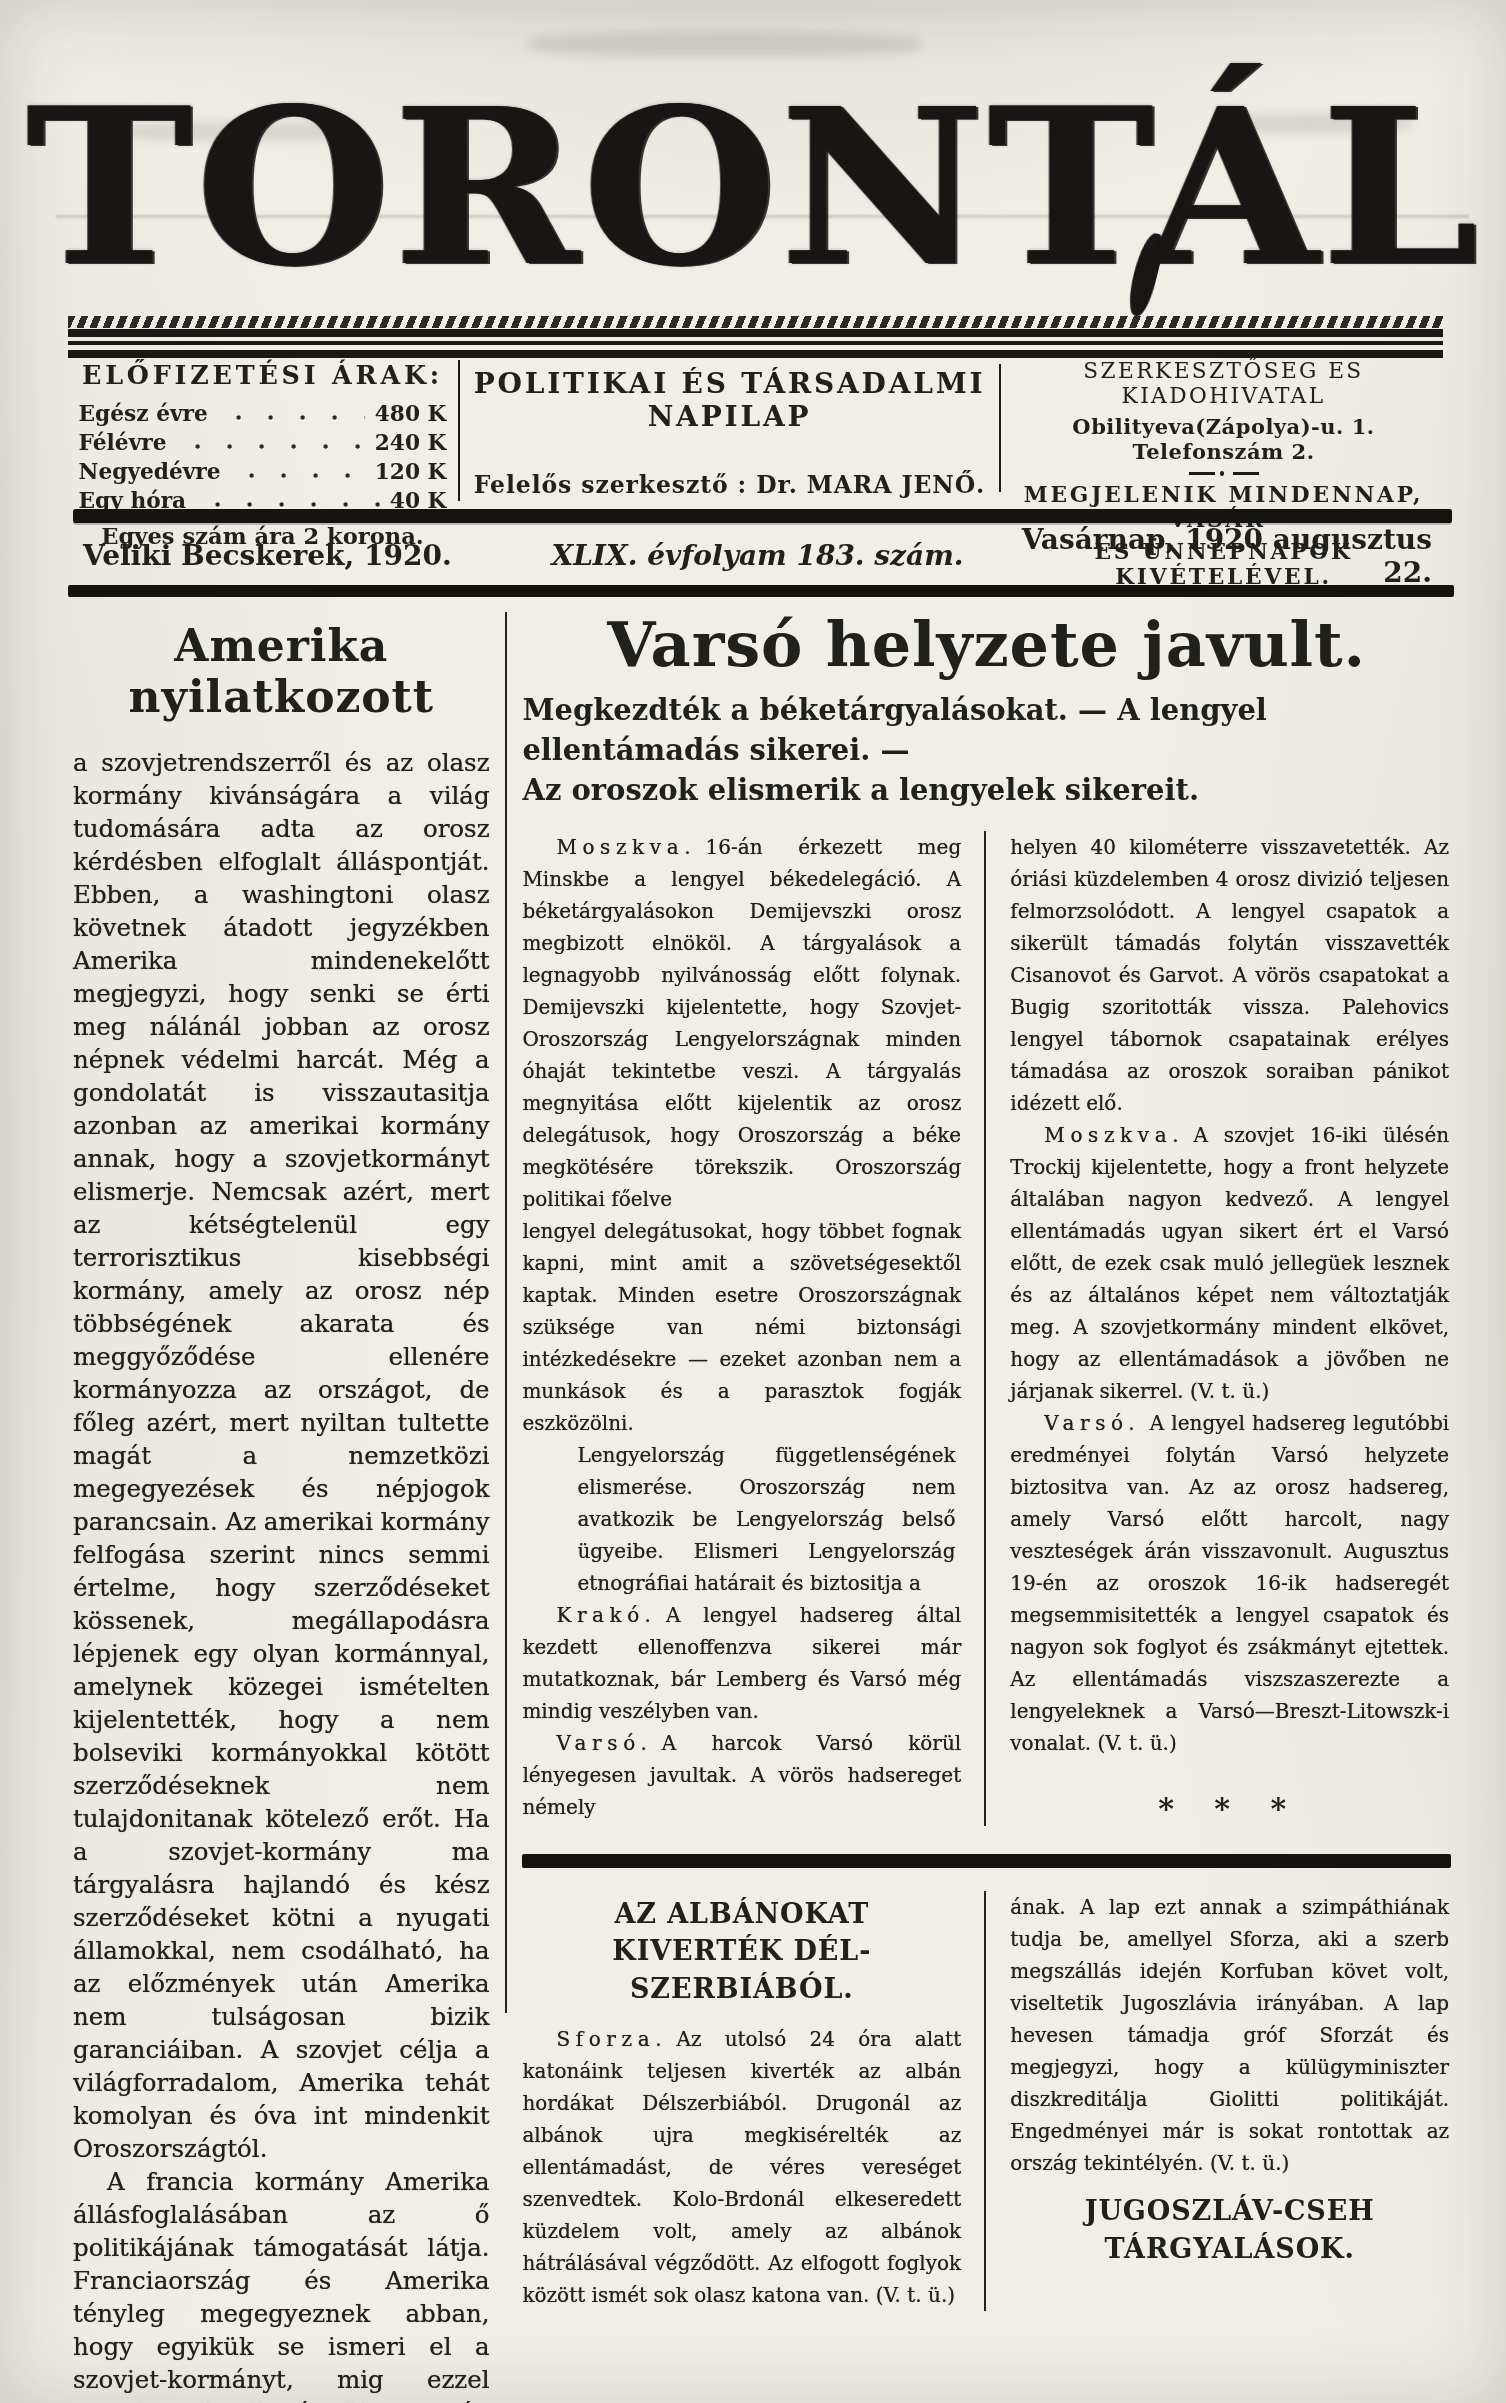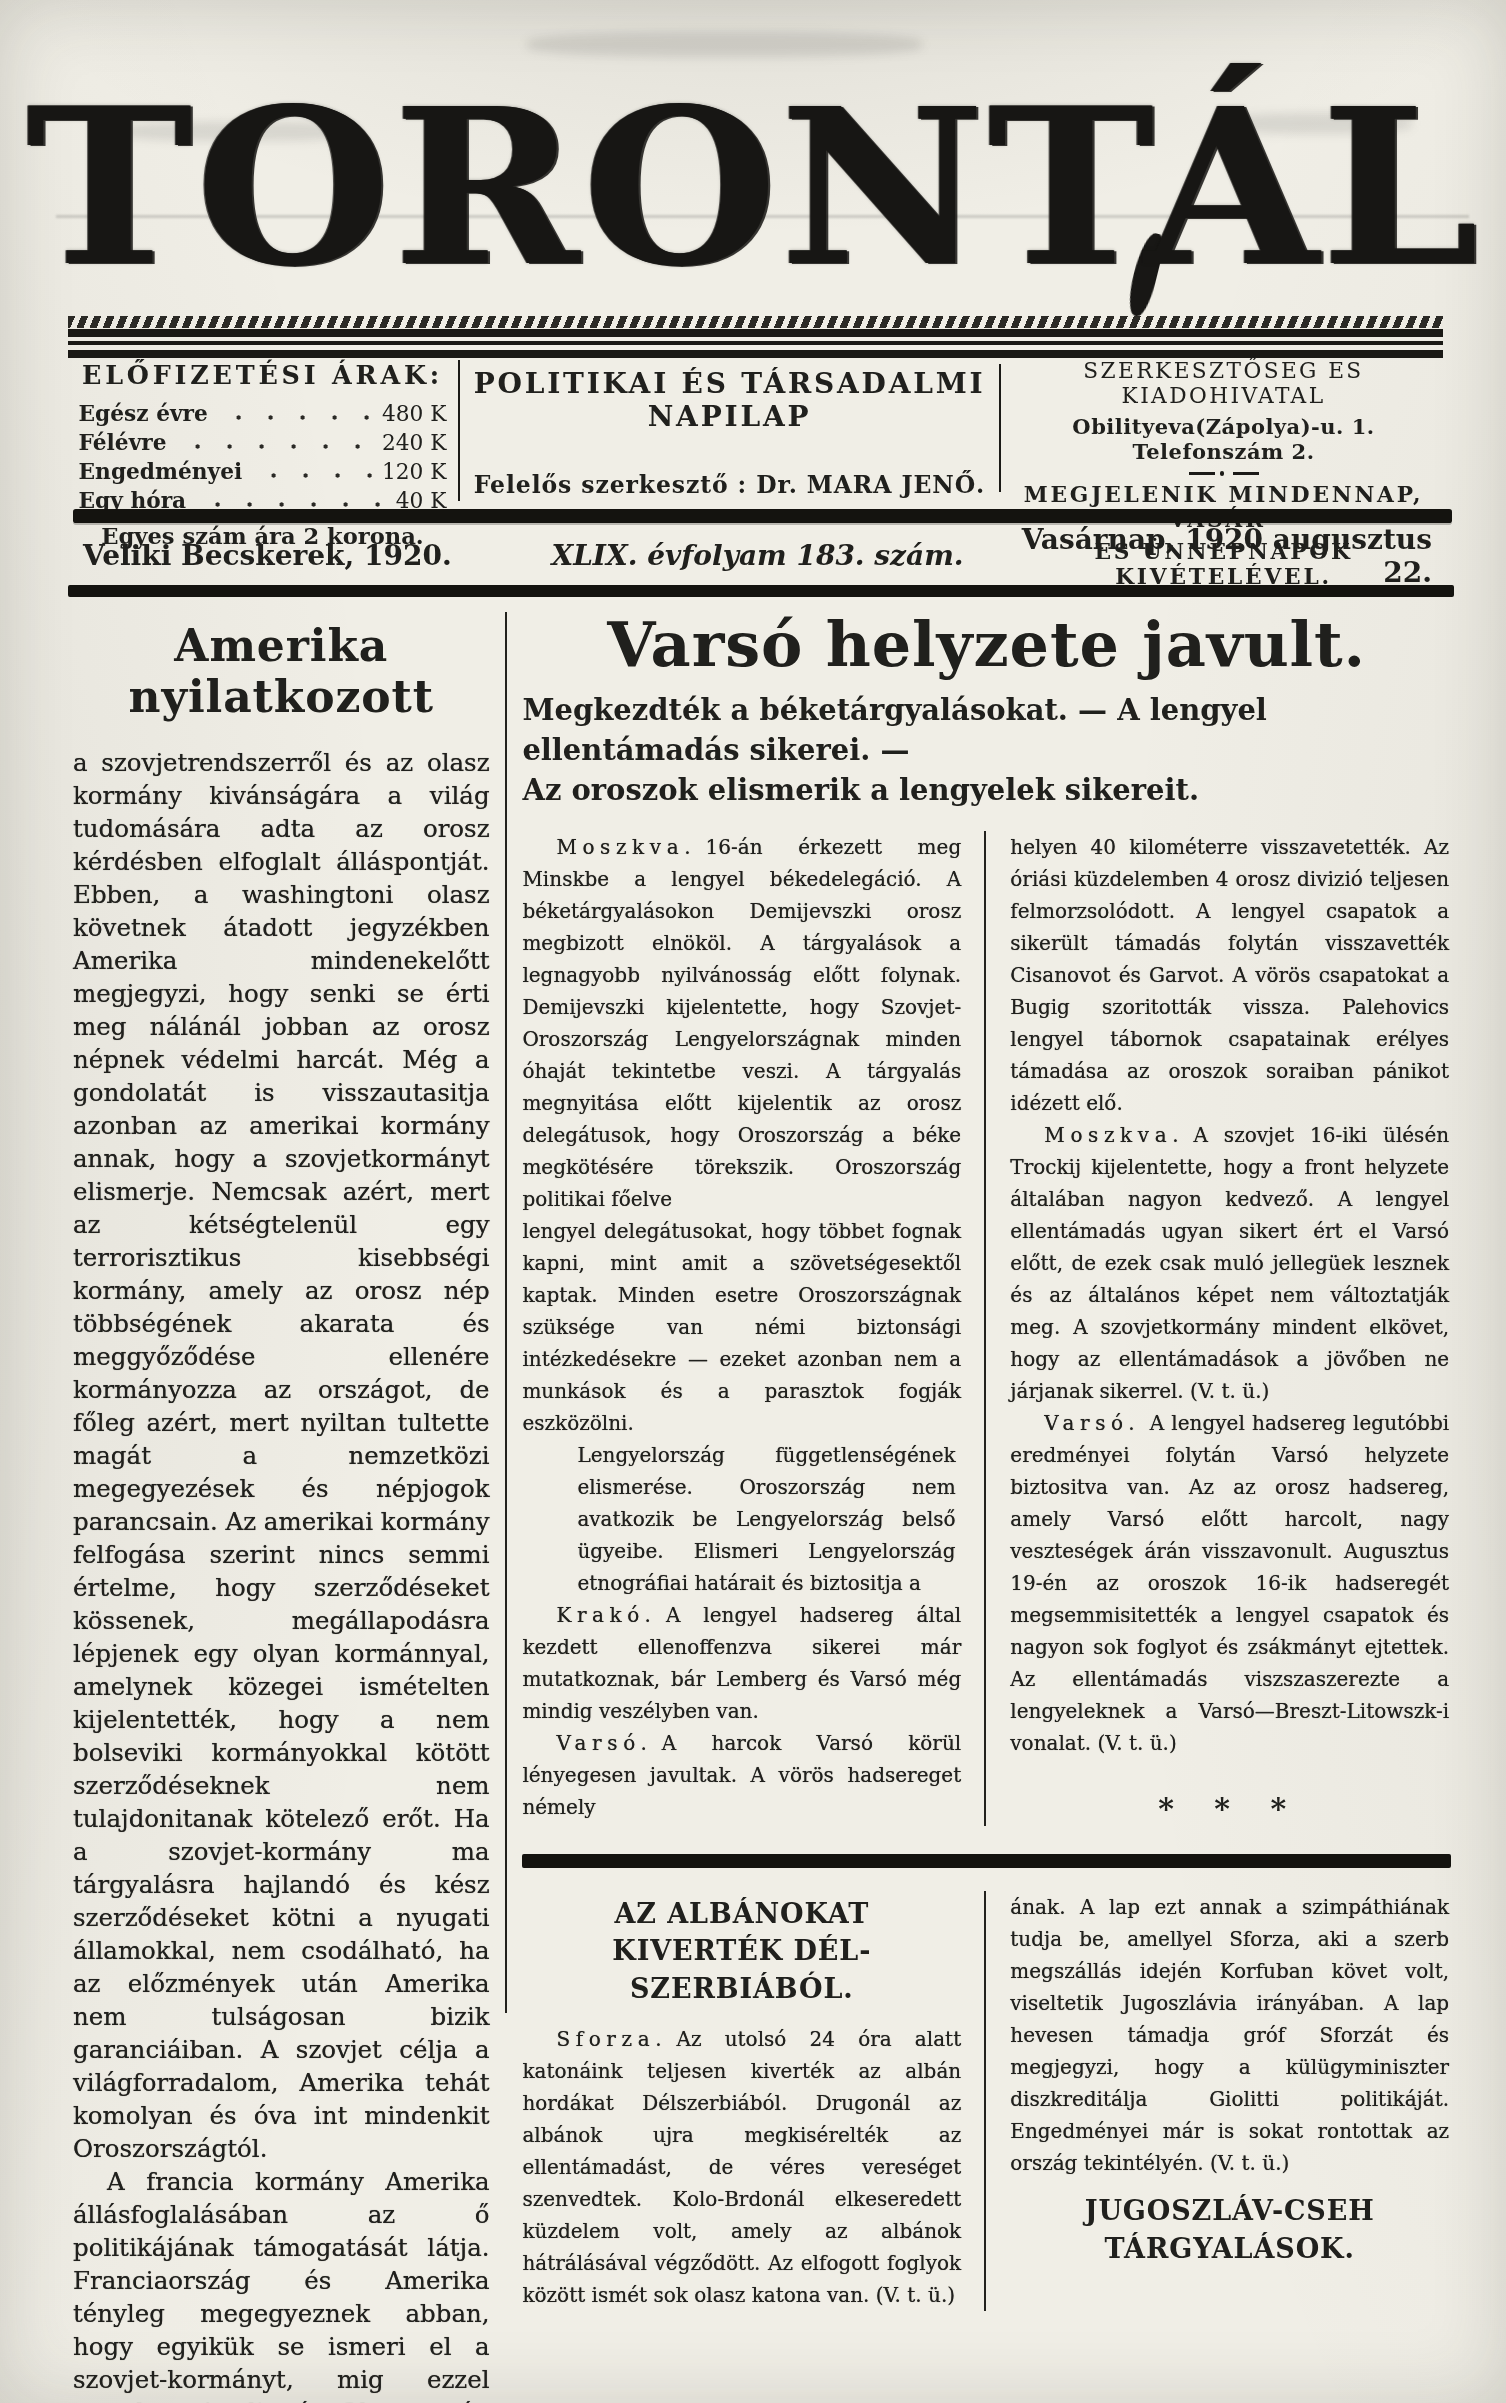--- a/index.html
+++ b/index.html
@@ -41,21 +41,21 @@
   .vsep{width:2.8px; background:#1b1a17; margin:1.9px 5.6px 5.6px 5.6px;}
   .vsep.short{margin-top:5.6px; margin-bottom:15px;}
   .cell{padding:1.9px 5.6px;}
   .cell.sub{width:379px;}
   .sub-title{text-align:center; font-size:25.4px; font-weight:700; letter-spacing:3.8px; margin-bottom:9.4px;}
   .price-row{display:flex; align-items:baseline; font-size:21.7px; line-height:29px; font-weight:600;}
   .price-row .pl{white-space:nowrap;}
   .price-row .leaders{flex:1; height:19px; margin:0 9.4px;
     background-image:radial-gradient(circle, #2a2925 2.1px, rgba(0,0,0,0) 2.4px);
     background-size:32px 7.5px; background-repeat:repeat-x; background-position:5.6px 11.3px;}
-  .price-row .pv{white-space:nowrap; font-weight:400;}
+  .price-row .pv{white-space:nowrap; font-weight:700;}
   .sub-note{text-align:center; font-size:22.6px; font-weight:700; margin-top:7.5px;}
   .cell.mid{flex:1; text-align:center; padding-top:9.4px;}
   .mid-1{font-size:28px; font-weight:700; letter-spacing:2.8px;}
   .mid-2{font-size:23.5px; font-weight:600; margin-top:38px; letter-spacing:0.9px;}
   .cell.office{width:433px; padding-top:0;}
   .off-1{font-size:21.7px; font-weight:400; letter-spacing:2.4px; text-align:center;}
   .off-2{font-size:21px; margin-top:5.6px; text-align:center; letter-spacing:0.5px; font-weight:600;}
   .dash-orn{width:70px; margin:7.5px auto 5.6px; height:4.7px; position:relative;}
   .dash-orn::before{content:""; position:absolute; left:0; top:0.9px; width:26px; height:2.8px; background:#1b1a17;}
   .dash-orn::after{content:""; position:absolute; right:0; top:0.9px; width:26px; height:2.8px; background:#1b1a17;}
@@ -129,21 +129,21 @@
         <span class="pl">Egész évre</span>
         <span class="leaders"></span>
         <span class="pv">480 K</span>
       </div>
       <div class="price-row">
         <span class="pl">Félévre</span>
         <span class="leaders"></span>
         <span class="pv">240 K</span>
       </div>
       <div class="price-row">
-        <span class="pl">Engedményei</span>
+        <span class="pl">Negyedévre</span>
         <span class="leaders"></span>
         <span class="pv">120 K</span>
       </div>
       <div class="price-row">
         <span class="pl">Egy hóra</span>
         <span class="leaders"></span>
         <span class="pv">40 K</span>
       </div>
       <div class="sub-note">Egyes szám ára 2 korona.</div>
     </div>

